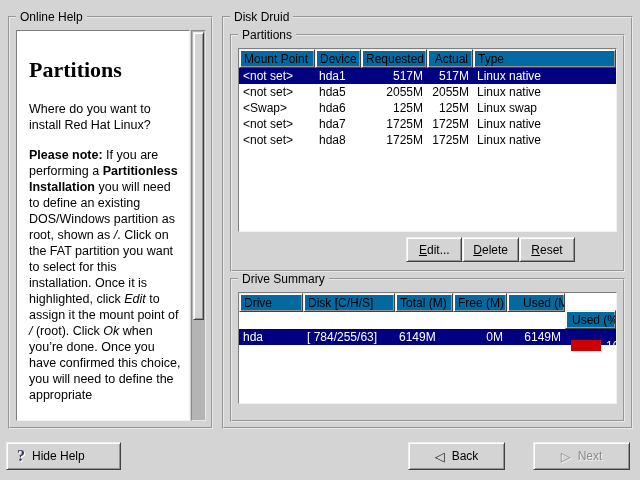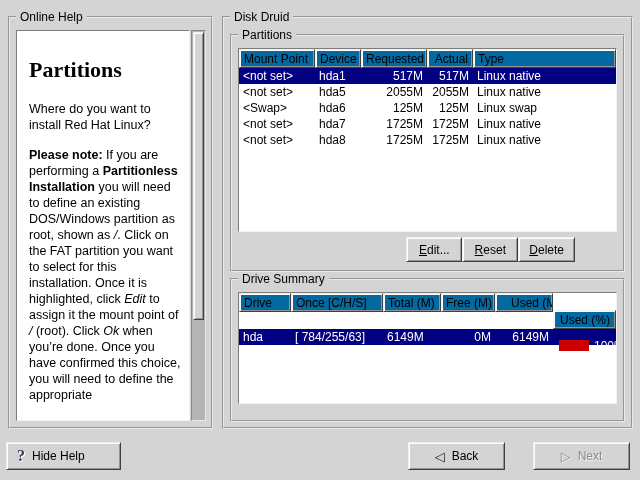--- a/index.html
+++ b/index.html
@@ -44,21 +44,21 @@
   .thead { display:flex; flex:none; }
   .hcell { background:#0369a1; border:1px solid; border-color:#efefef #404040 #404040 #efefef;
            box-shadow: inset 1px 1px 0 #fff, inset -1px -1px 0 #939393;
            padding:2px 4px; height:19px; overflow:hidden; white-space:nowrap; }
   .tbody { flex:1; background:#fff; overflow:hidden; }
   .trow { display:flex; height:16px; align-items:center; }
   .trow.selected { background:#010080; color:#fff; }
   .cell { padding:0 4px; overflow:hidden; white-space:nowrap; }
 
   .c1{width:76px;} .c2{width:46px;} .c3{width:66px;text-align:right;} .c4{width:46px;text-align:right;} .c5{flex:1;}
-  .d1{width:52px;} .d2{width:92px;} .d3{width:58px;text-align:left;} .d4{width:54px;text-align:right;} .d5{width:58px;text-align:right;padding-left:15px;}
+  .d1{width:64px;} .d2{width:92px;} .d3{width:58px;text-align:left;} .d4{width:54px;text-align:right;} .d5{width:58px;text-align:right;padding-left:15px;}
   .d6{flex:1; display:flex; align-items:center; gap:5px; padding-left:6px;margin-top:17px;}
   .usage-bar { width:30px; height:11px; background:#cc0000; flex:none; }
 
   #part-buttons { position:absolute; left:6px; right:6px; bottom:8px; height:25px;
                   display:flex; justify-content:flex-end; padding:0 42px 0 30px; }
   #part-buttons .btn { min-width:56px; padding:0 10px; height:25px; }
 
   
   .footer-btn { position:absolute; top:442px; height:28px; }
   #hide-help-btn { left:6px; width:115px; justify-content:flex-start; padding-left:10px; }
@@ -138,35 +138,35 @@
             <span class="cell c5">Linux native</span>
           </div>
         </div>
       </div>
 
       <div id="part-buttons">
         <button class="btn">
             <span class="accel">Edit...</span>
           </button>
         <button class="btn">
-            <span class="accel">Reset</span>
+            <span class="accel">Delete</span>
           </button>
         <button class="btn">
-            <span class="accel">Delete</span>
+            <span class="accel">Reset</span>
           </button>
       </div>
     </div>
 
     <div id="drive-frame">
       <span class="legend">Drive Summary</span>
 
       <div class="listbox sunken" id="drive-list">
         <div class="thead">
           <span class="hcell d1">Drive</span>
-          <span class="hcell d2">Once [C/H/S]</span>
+          <span class="hcell d2">Disk [C/H/S]</span>
           <span class="hcell d3">Total (M)</span>
           <span class="hcell d4">Free (M)</span>
           <span class="hcell d5">Used (M)</span>
           <span class="hcell d6">Used (%)</span>
         </div>
         <div class="tbody">
           <div class="trow selected">
             <span class="cell d1">hda</span>
             <span class="cell d2">[ 784/255/63]</span>
             <span class="cell d3">6149M</span>

